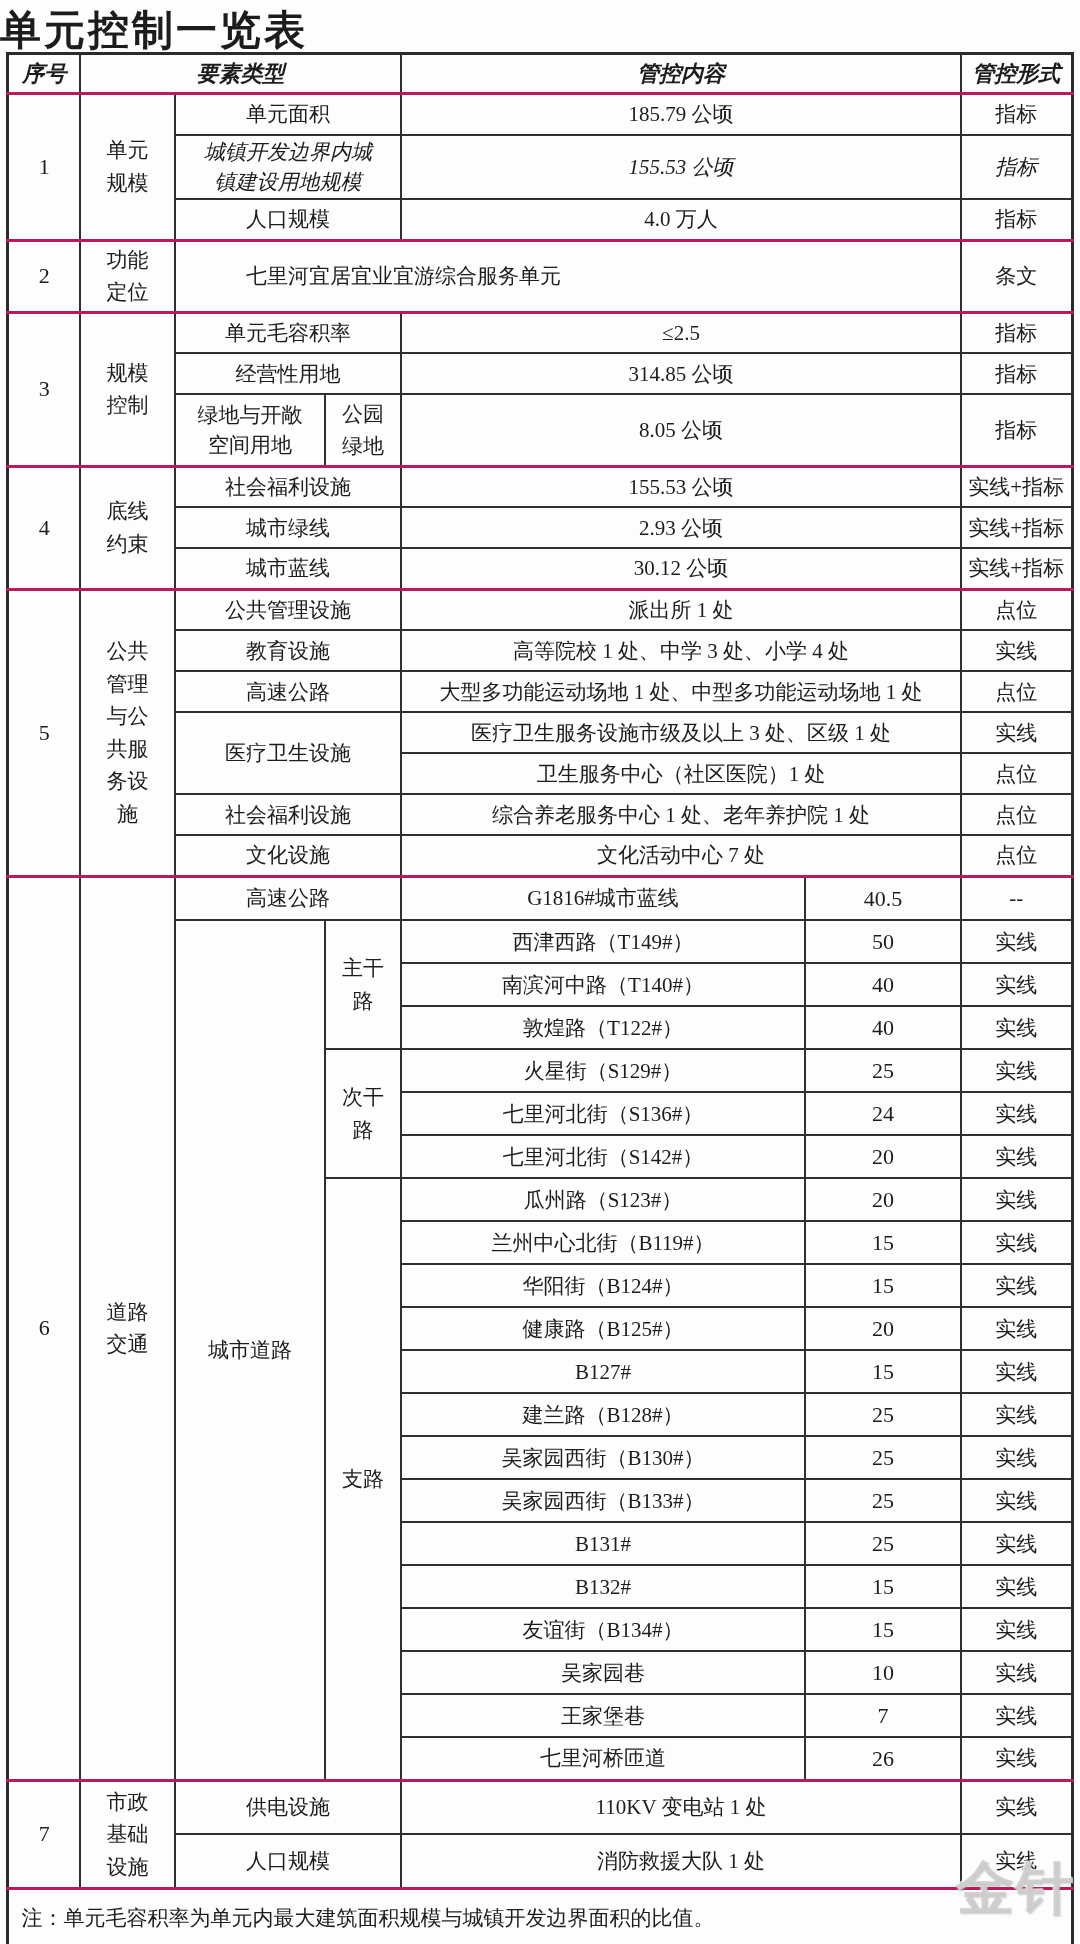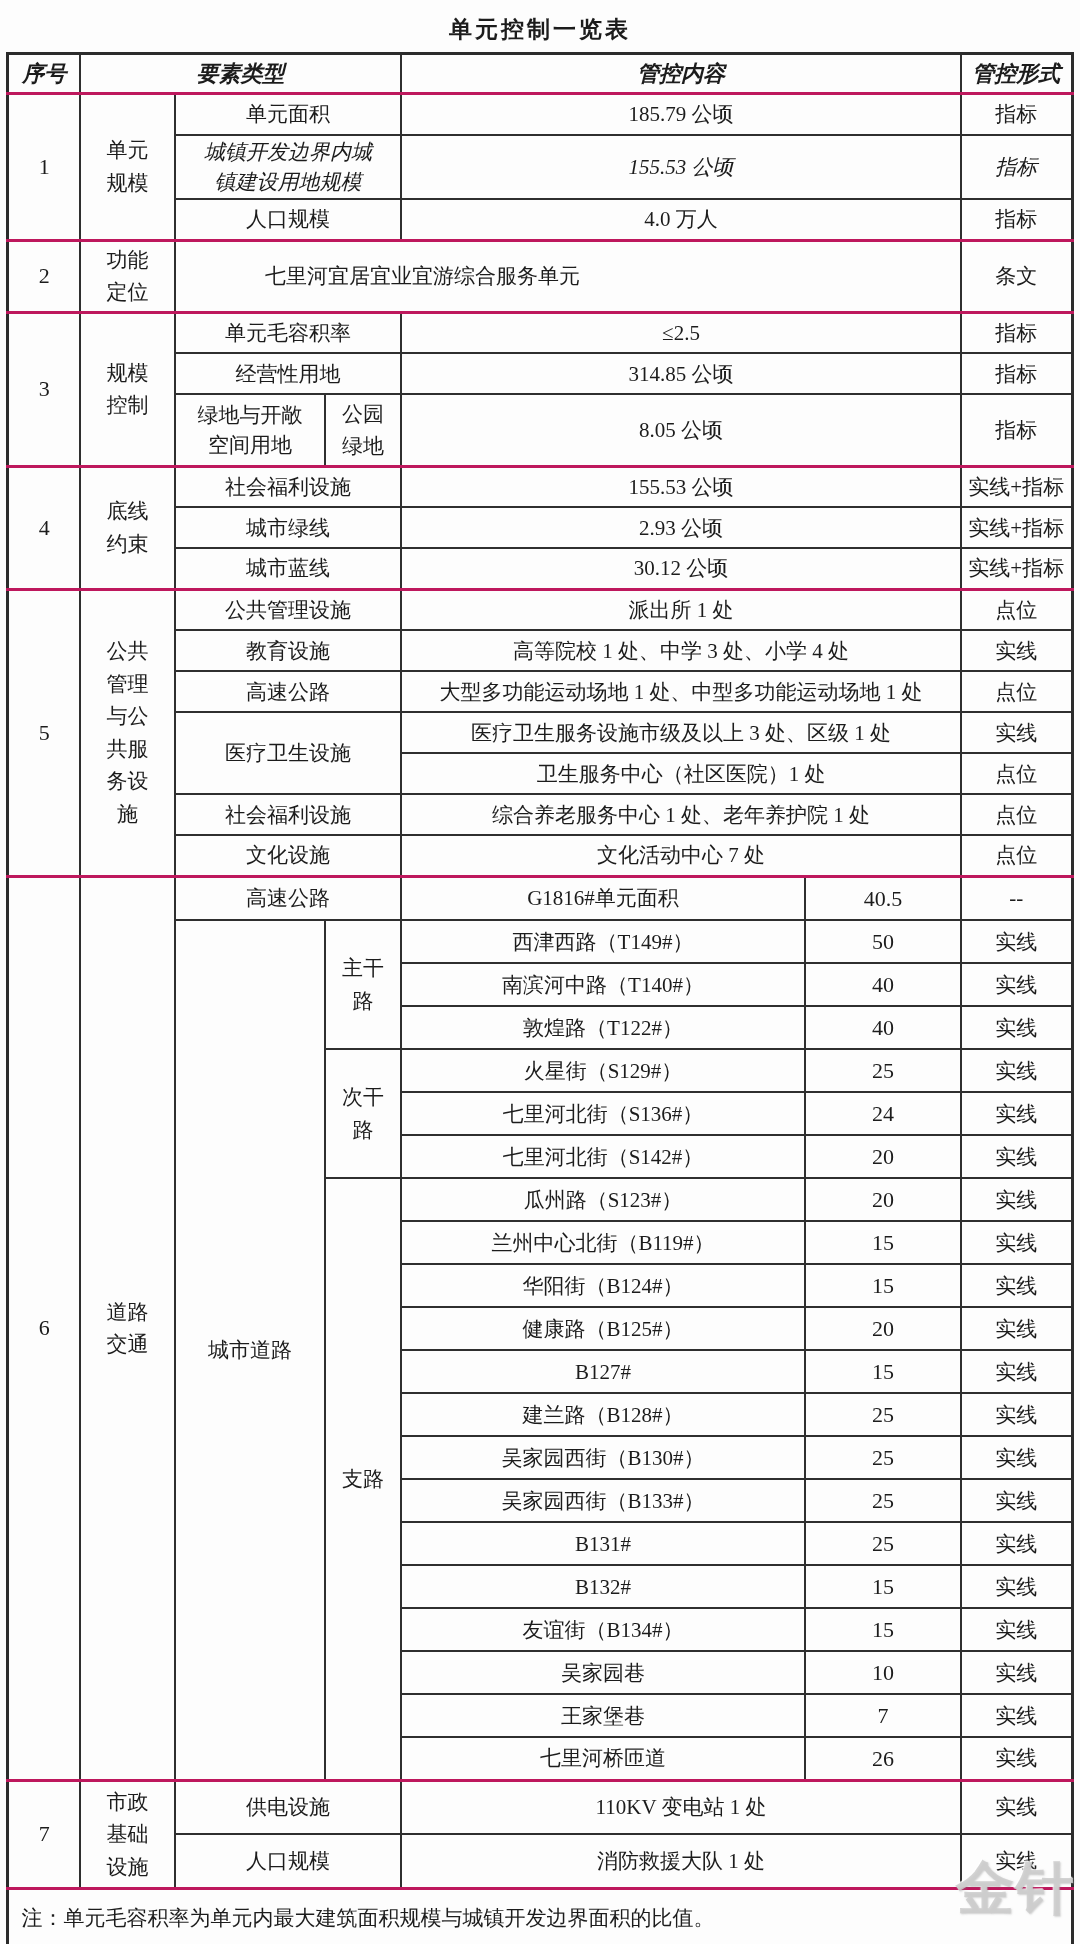--- a/index.html
+++ b/index.html
@@ -10,22 +10,22 @@
     font-family: "Liberation Serif", "DejaVu Serif", serif;
     color: #1c1c1c;
   }
   .page {
     position: relative;
     width: 1080px;
     height: 1944px;
     overflow: hidden;
   }
   .title {
-    text-align: center;
-    font-size: 23px;
+    text-align: left;
+    font-size: 41px;
     font-weight: bold;
     letter-spacing: 3px;
     padding-top: 8px;
     height: 44px;
     line-height: 44px;
   }
   table.main {
     border-collapse: collapse;
     table-layout: fixed;
     width: 1064px;
@@ -52,21 +52,21 @@
   tr.rh64  { height: 64px; font-style: italic; }
   tr.rh72  { height: 72px; }
   tr.road  { height: 43px; }
   tr.hwy   { height: 44px; }
   tr.s7row { height: 54px; }
   tr.noterow { height: 60px; }
   td.sec-top, tr.sec-top > td { border-top: 3px solid #be185d; }
   td.vlabel { line-height: 1.55; margin-left: 32px; }
   td.content-left {
     text-align: left;
-    padding-left: 89px;
+    padding-left: 70px;
   }
   td.note-cell {
     text-align: left;
     padding-left: 12px;
     font-size: 21px;
     border-bottom: 5px solid #222;
   }
   td.num { font-size: 22px; }
   .watermark {
     position: absolute;
@@ -214,21 +214,21 @@
       <td colspan="2">文化设施</td>
       <td colspan="2">文化活动中心 7 处</td>
       <td>点位</td>
     </tr>
 
     <tr class="hwy sec-top">
       <td rowspan="21" class="num">6</td>
       <td rowspan="21" class="vlabel">道路
 交通</td>
       <td colspan="2">高速公路</td>
-      <td>G1816#单元面积</td>
+      <td>G1816#城市蓝线</td>
       <td class="num">40.5</td>
       <td>--</td>
     </tr>
     <tr class="road">
       <td rowspan="20">城市道路</td>
       <td rowspan="3" class="vlabel">主干
 路</td>
       <td>西津西路（T149#）</td>
       <td class="num">50</td>
       <td>实线</td>

